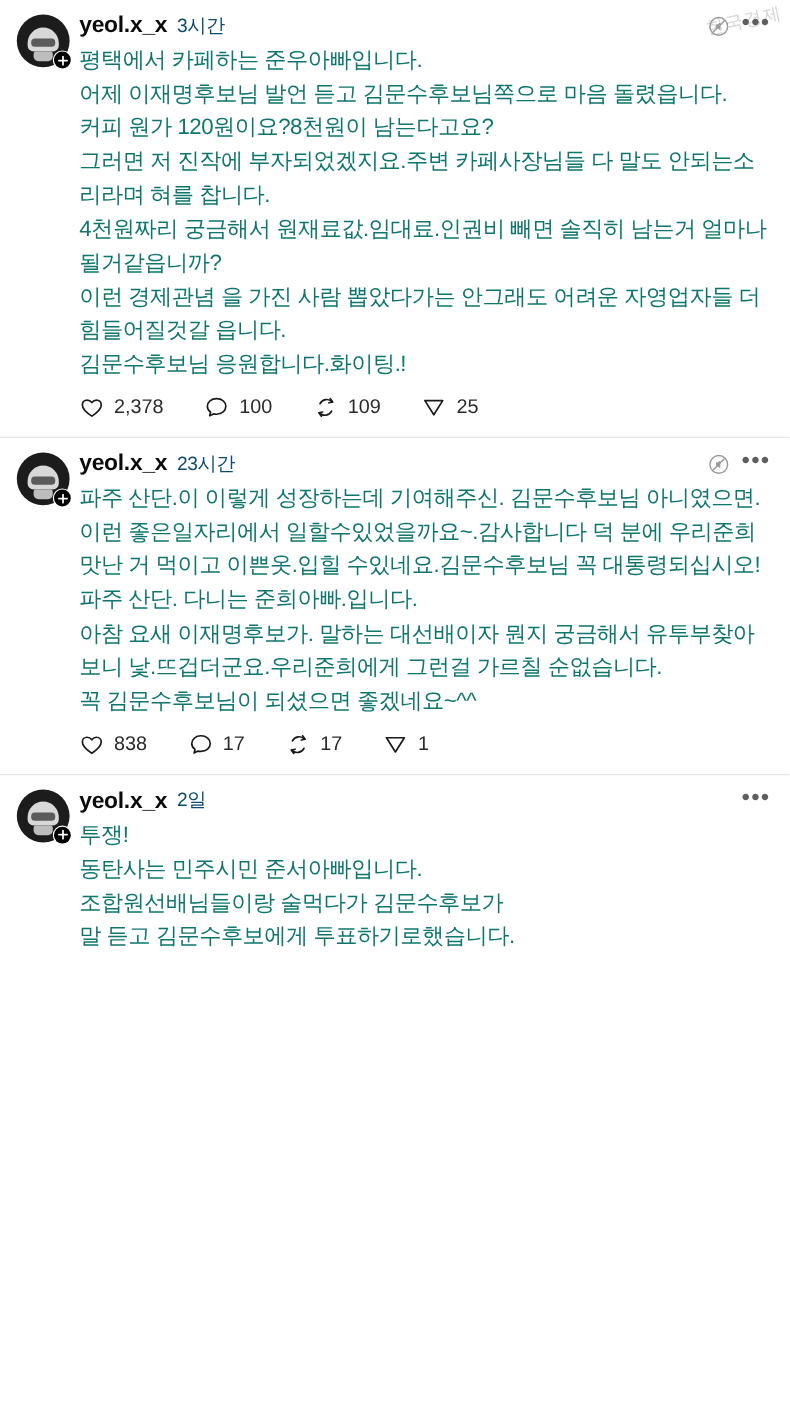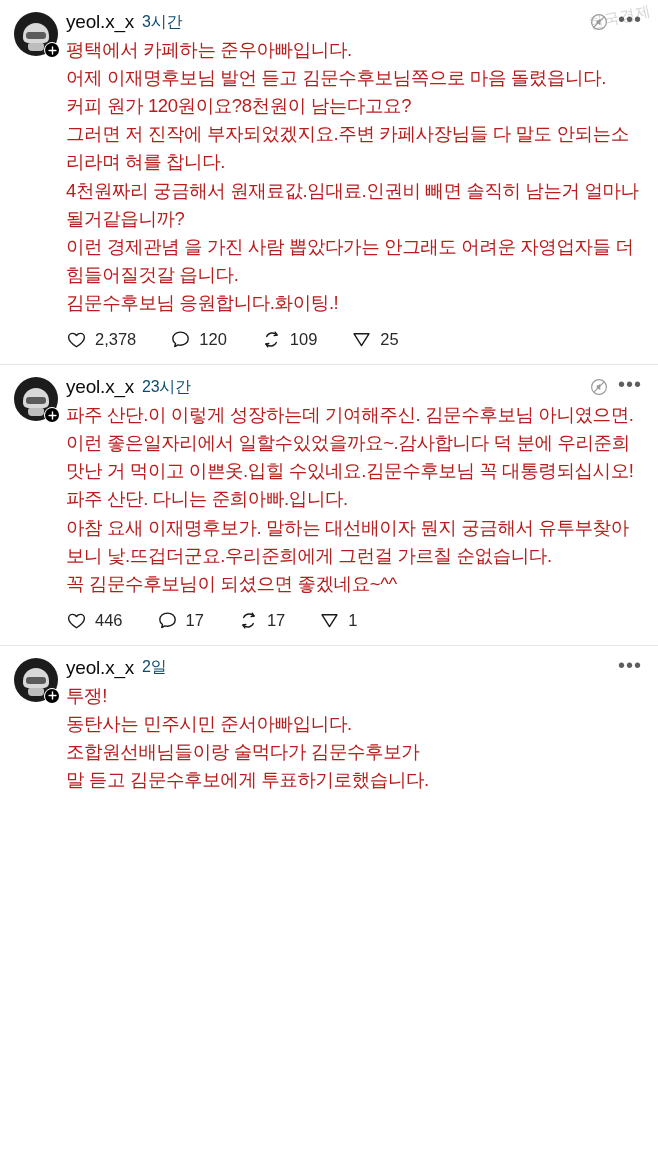--- a/index.html
+++ b/index.html
@@ -109,21 +109,21 @@
     padding-bottom: 8px;
   }
   .head-row {
     display: flex;
     align-items: center;
     gap: 8px;
     height: 24px;
   }
   .username {
     font-size: 19px;
-    font-weight: normal;
+    font-weight: bold;
     letter-spacing: -0.2px;
     color: #0b0b0b;
   }
   .timestamp {
     font-size: 16px;
     color: #0c4a6e;
     letter-spacing: -0.3px;
   }
   .head-spacer {
     flex: 1 1 auto;
@@ -138,21 +138,21 @@
     font-size: 20px;
     color: #5e5e5e;
     line-height: 10px;
     letter-spacing: 1px;
     padding: 0 2px 6px 2px;
   }
   .content {
     margin-top: 2px;
     font-size: 18.5px;
     line-height: 1.52;
-    color: #b91c1c;
+    color: #0f766e;
     letter-spacing: -0.4px;
     word-break: break-all;
   }
   .content p {
     margin: 0;
     padding: 0;
   }
   .actions {
     display: flex;
     align-items: center;
@@ -235,21 +235,21 @@
         <div class="action">
           <svg width="21" height="21" viewBox="0 0 24 24">
             <path d="M12 20.3 C6.2 16.4 3 13.3 3 9.6 C3 7 5 5 7.5 5 C9.2 5 10.9 5.9 12 7.4 C13.1 5.9 14.8 5 16.5 5 C19 5 21 7 21 9.6 C21 13.3 17.8 16.4 12 20.3 Z" fill="none" stroke="#1a1a1a" stroke-width="1.6" stroke-linejoin="round"></path>
           </svg>
           <span class="count">2,378</span>
         </div>
         <div class="action">
           <svg width="21" height="21" viewBox="0 0 24 24">
             <path d="M12 3.6 C6.9 3.6 3.2 6.9 3.2 11 C3.2 13.3 4.4 15.3 6.3 16.6 L5.4 20 L9.1 18.2 C10 18.4 11 18.5 12 18.5 C17.1 18.5 20.8 15.2 20.8 11 C20.8 6.9 17.1 3.6 12 3.6 Z" fill="none" stroke="#1a1a1a" stroke-width="1.6" stroke-linejoin="round"></path>
           </svg>
-          <span class="count">120</span>
+          <span class="count">100</span>
         </div>
         <div class="action">
           <svg width="21" height="21" viewBox="0 0 24 24">
             <path d="M6.5 8.5 A7 7 0 0 1 18 6.8" fill="none" stroke="#1a1a1a" stroke-width="1.6" stroke-linecap="round"></path>
             <path d="M17.5 15.5 A7 7 0 0 1 6 17.2" fill="none" stroke="#1a1a1a" stroke-width="1.6" stroke-linecap="round"></path>
             <path d="M16.2 3.6 L18.6 6.9 L15 7.6" fill="none" stroke="#1a1a1a" stroke-width="1.6" stroke-linecap="round" stroke-linejoin="round"></path>
             <path d="M7.8 20.4 L5.4 17.1 L9 16.4" fill="none" stroke="#1a1a1a" stroke-width="1.6" stroke-linecap="round" stroke-linejoin="round"></path>
           </svg>
           <span class="count">109</span>
         </div>
@@ -298,21 +298,21 @@
         <p>파주 산단.이 이렇게 성장하는데 기여해주신. 김문수후보님 아니였으면. 이런 좋은일자리에서 일할수있었을까요~.감사합니다 덕 분에 우리준희 맛난 거 먹이고 이쁜옷.입힐 수있네요.김문수후보님 꼭 대통령되십시오!</p>
         <p>파주 산단. 다니는 준희아빠.입니다.</p>
         <p>아참 요새 이재명후보가. 말하는 대선배이자 뭔지 궁금해서 유투부찾아보니 낯.뜨겁더군요.우리준희에게 그런걸 가르칠 순없습니다.</p>
         <p>꼭 김문수후보님이 되셨으면 좋겠네요~^^</p>
       </div>
       <div class="actions">
         <div class="action">
           <svg width="21" height="21" viewBox="0 0 24 24">
             <path d="M12 20.3 C6.2 16.4 3 13.3 3 9.6 C3 7 5 5 7.5 5 C9.2 5 10.9 5.9 12 7.4 C13.1 5.9 14.8 5 16.5 5 C19 5 21 7 21 9.6 C21 13.3 17.8 16.4 12 20.3 Z" fill="none" stroke="#1a1a1a" stroke-width="1.6" stroke-linejoin="round"></path>
           </svg>
-          <span class="count">446</span>
+          <span class="count">838</span>
         </div>
         <div class="action">
           <svg width="21" height="21" viewBox="0 0 24 24">
             <path d="M12 3.6 C6.9 3.6 3.2 6.9 3.2 11 C3.2 13.3 4.4 15.3 6.3 16.6 L5.4 20 L9.1 18.2 C10 18.4 11 18.5 12 18.5 C17.1 18.5 20.8 15.2 20.8 11 C20.8 6.9 17.1 3.6 12 3.6 Z" fill="none" stroke="#1a1a1a" stroke-width="1.6" stroke-linejoin="round"></path>
           </svg>
           <span class="count">17</span>
         </div>
         <div class="action">
           <svg width="21" height="21" viewBox="0 0 24 24">
             <path d="M6.5 8.5 A7 7 0 0 1 18 6.8" fill="none" stroke="#1a1a1a" stroke-width="1.6" stroke-linecap="round"></path>

